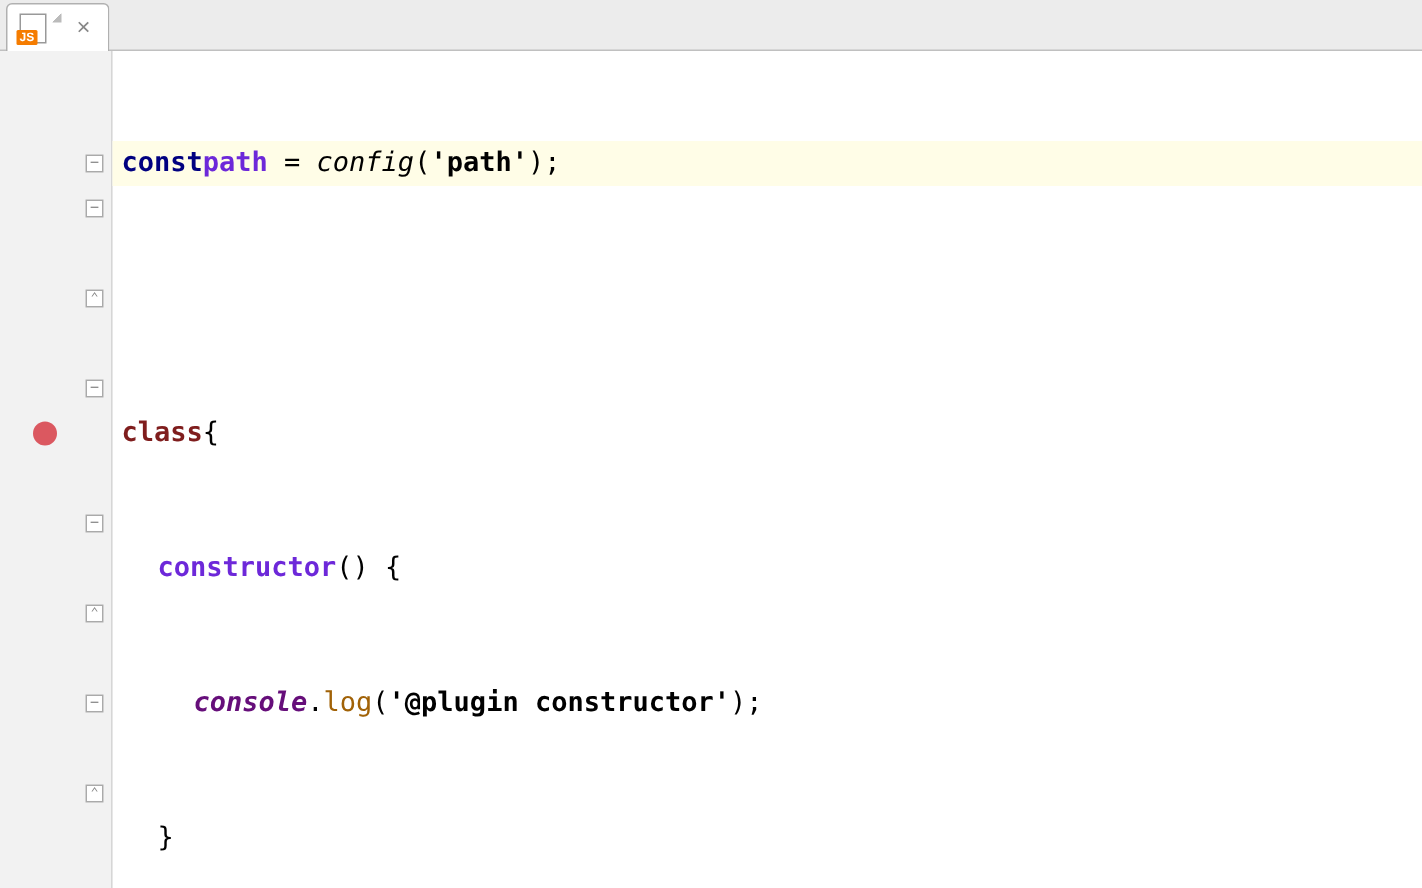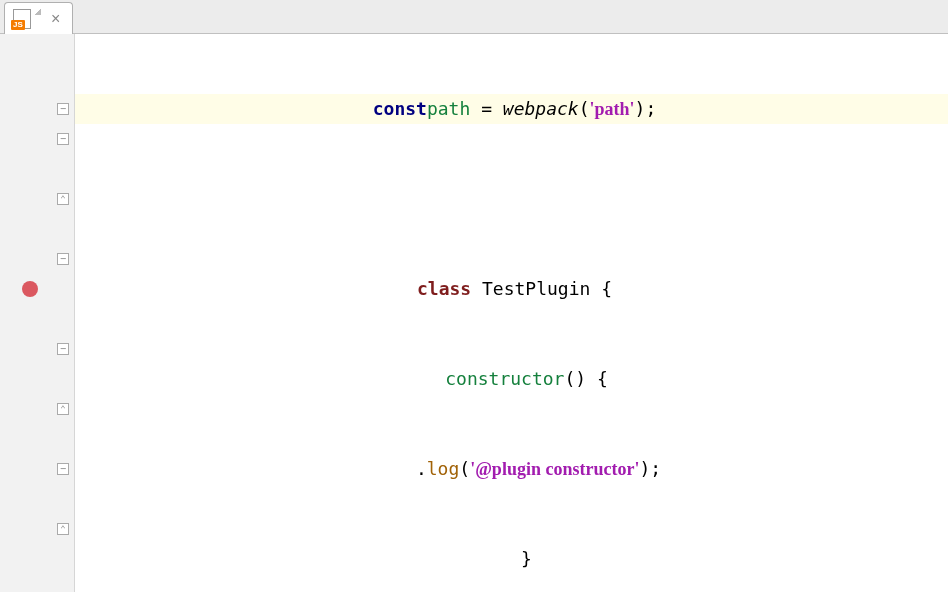--- a/index.html
+++ b/index.html
@@ -120,27 +120,26 @@
     .code {
       flex: 1;
       white-space: pre;
       position: relative;
     }
     .line {
       height: 30px;
       padding-left: 6px;
       display: flex;
       align-items: center;
-      justify-content: center;
     }
     .line.hl-yellow { background: #fffde7; }
     .kw { color: #000080; font-weight: bold; }
-    .def { color: #15803d; }
+    .def { color: #6d28d9; font-weight: bold; }
     .fn-italic { font-style: italic; }
-    .str { color: #a21caf; font-weight: bold; font-family: Liberation Serif, serif; }
+    .str { color: #000000; font-weight: bold; }
     .obj { color: #660e7a; font-weight: bold; font-style: italic; }
     .method { color: #a16207; }
     .k-class { color: #7f1d1d; font-weight: bold; }
     .sp { display:inline-block; }
     .w2 { width: 24px; }
     .w4 { width: 48px; }
   </style>
 </head>
 <body>
 
@@ -188,25 +187,25 @@
     <div class="gutter-row">
         <span class="fold-marker minus"></span>
       </div>
     <div class="gutter-row"></div>
     <div class="gutter-row">
         <span class="fold-marker arrow"></span>
       </div>
     <div class="gutter-row"></div>
   </div>
   <div class="code">
-    <div class="line hl-yellow"><span class="kw">const</span> <span class="def">path</span><span> = </span><span class="fn-italic">webpack</span><span>(</span><span class="str">'path'</span><span>)</span><span>;</span></div>
+    <div class="line hl-yellow"><span class="kw">const</span> <span class="def">path</span><span> = </span><span class="fn-italic">config</span><span>(</span><span class="str">'path'</span><span>)</span><span>;</span></div>
     <div class="line"></div>
-    <div class="line"><span class="k-class">class</span><span> TestPlugin </span><span>{</span></div>
+    <div class="line"><span class="k-class">class</span><span>{</span></div>
     <div class="line"><span class="sp w2"></span><span class="def">constructor</span><span>() </span><span>{</span></div>
-    <div class="line"><span class="sp w4"></span><span>.</span><span class="method">log</span><span>(</span><span class="str">'@plugin constructor'</span><span>)</span><span>;</span></div>
+    <div class="line"><span class="sp w4"></span><span class="obj">console</span><span>.</span><span class="method">log</span><span>(</span><span class="str">'@plugin constructor'</span><span>)</span><span>;</span></div>
     <div class="line"><span class="sp w2"></span><span>}</span></div>
     
     
     
     
     
     
     
     
     

